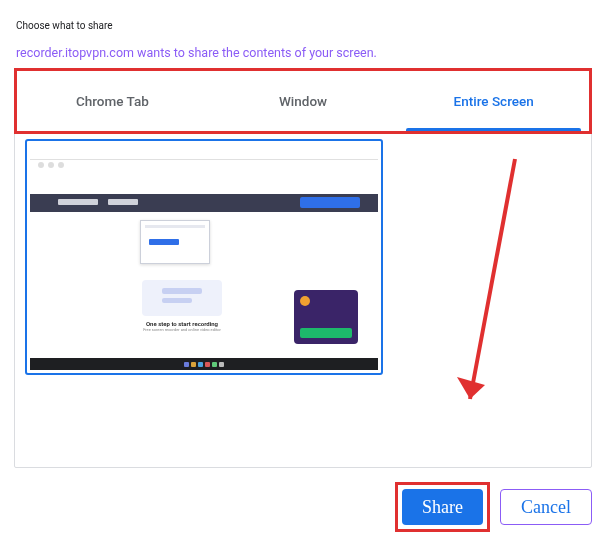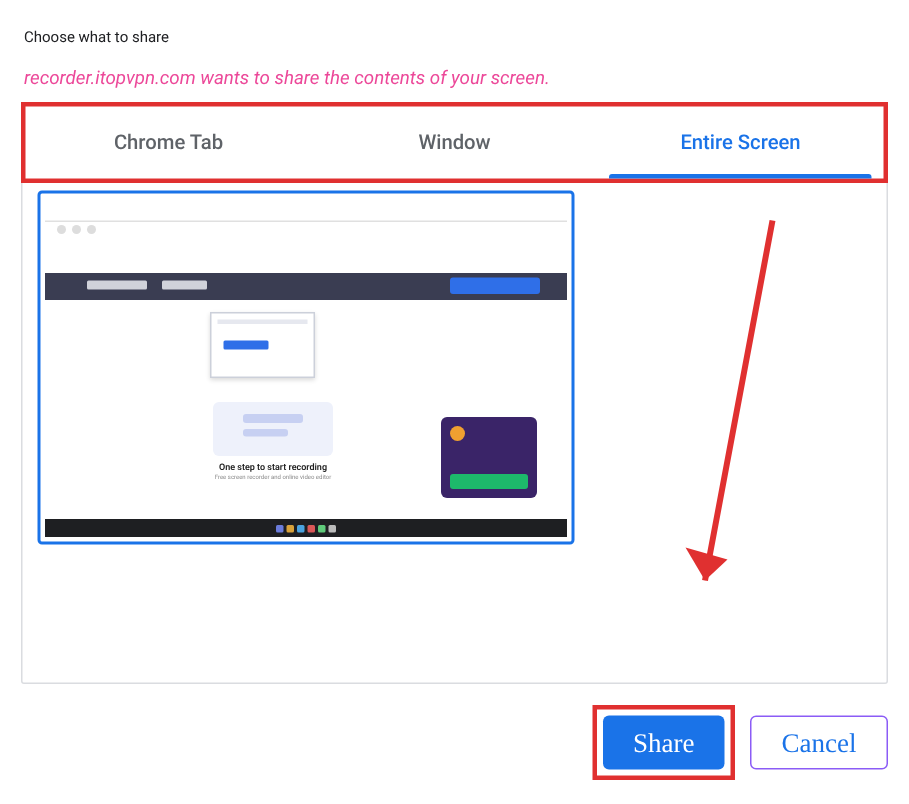--- a/index.html
+++ b/index.html
@@ -11,35 +11,34 @@
     color: #202124;
     width: 606px;
   }
   .title {
     font-size: 10px;
     margin: 6px 0 14px 2px;
     color: #202124;
   }
   .subtitle {
     font-size: 12.5px;
-    color: #ec4899;
+    color: #8b5cf6;
     margin: 0 0 8px 2px;
-    font-style: italic;
   }
   .tabbar-anno {
     border: 3px solid #e03030;
     background: #fff;
     padding: 0;
     margin-bottom: -6px;
     position: relative;
     z-index: 2;
   }
   .tabs {
     display: flex;
-    height: 48px;
+    height: 60px;
   }
   .tab {
     flex: 1;
     display: flex;
     align-items: center;
     justify-content: center;
     font-size: 13.5px;
     color: #5f6368;
     cursor: pointer;
     position: relative;

